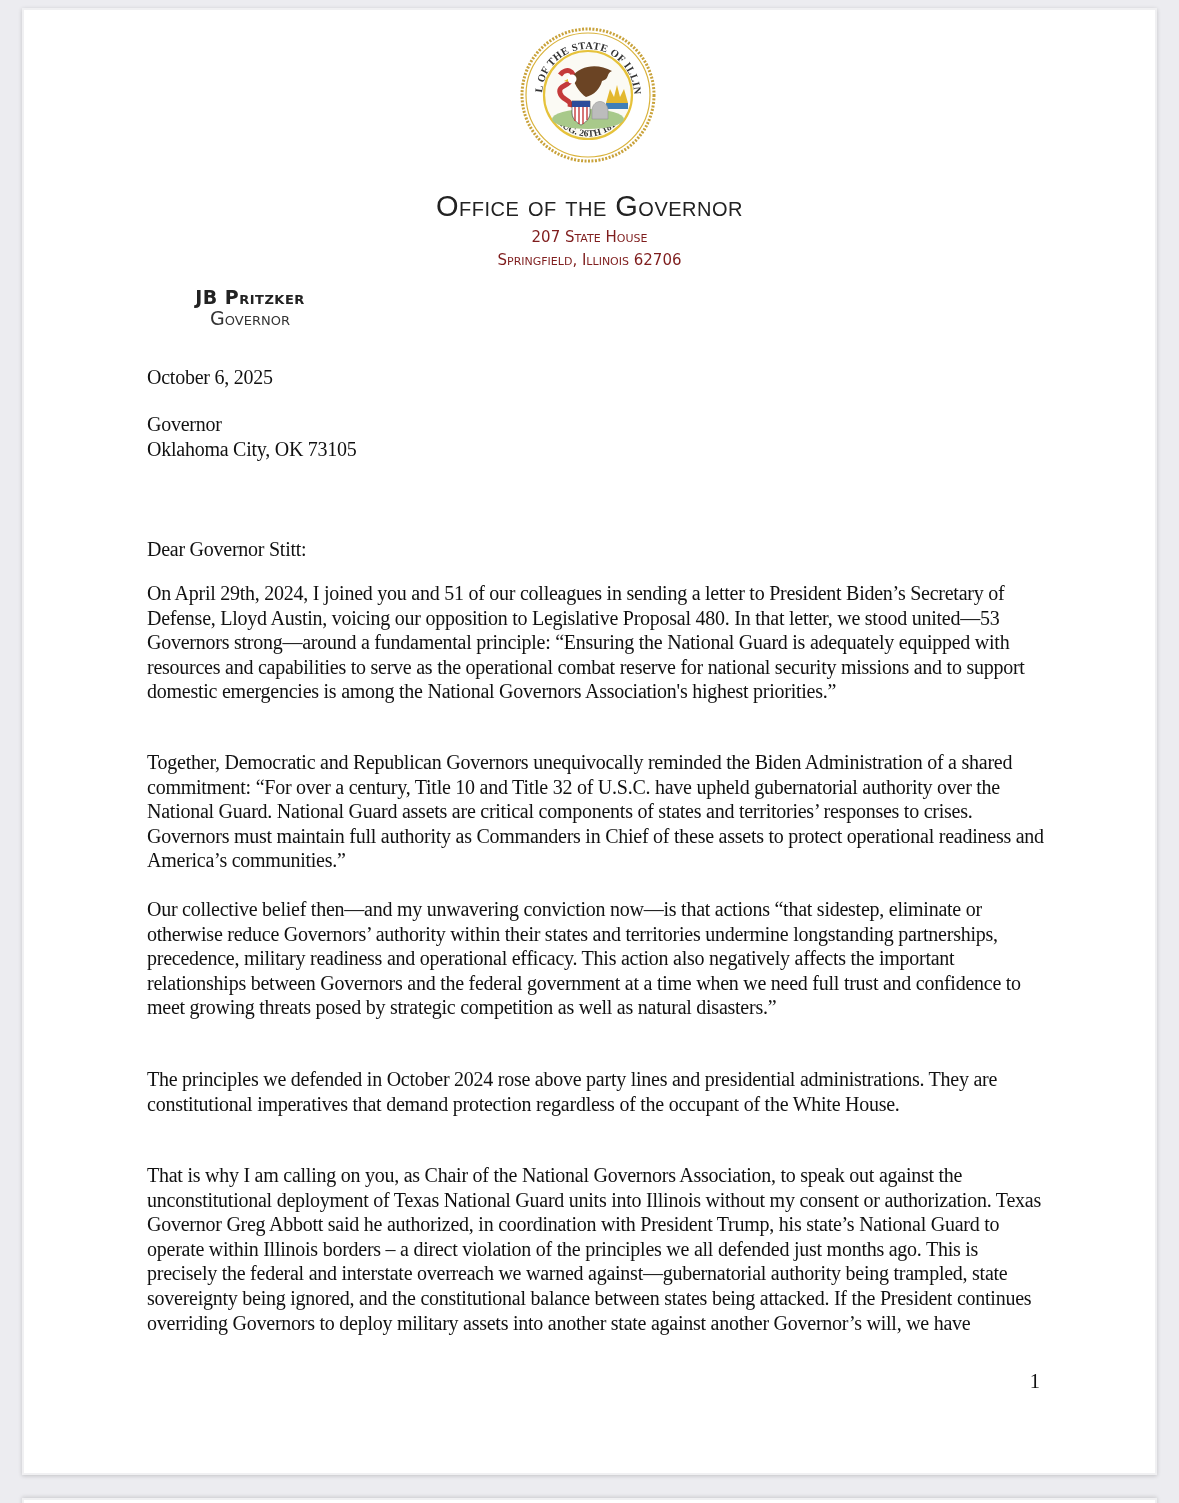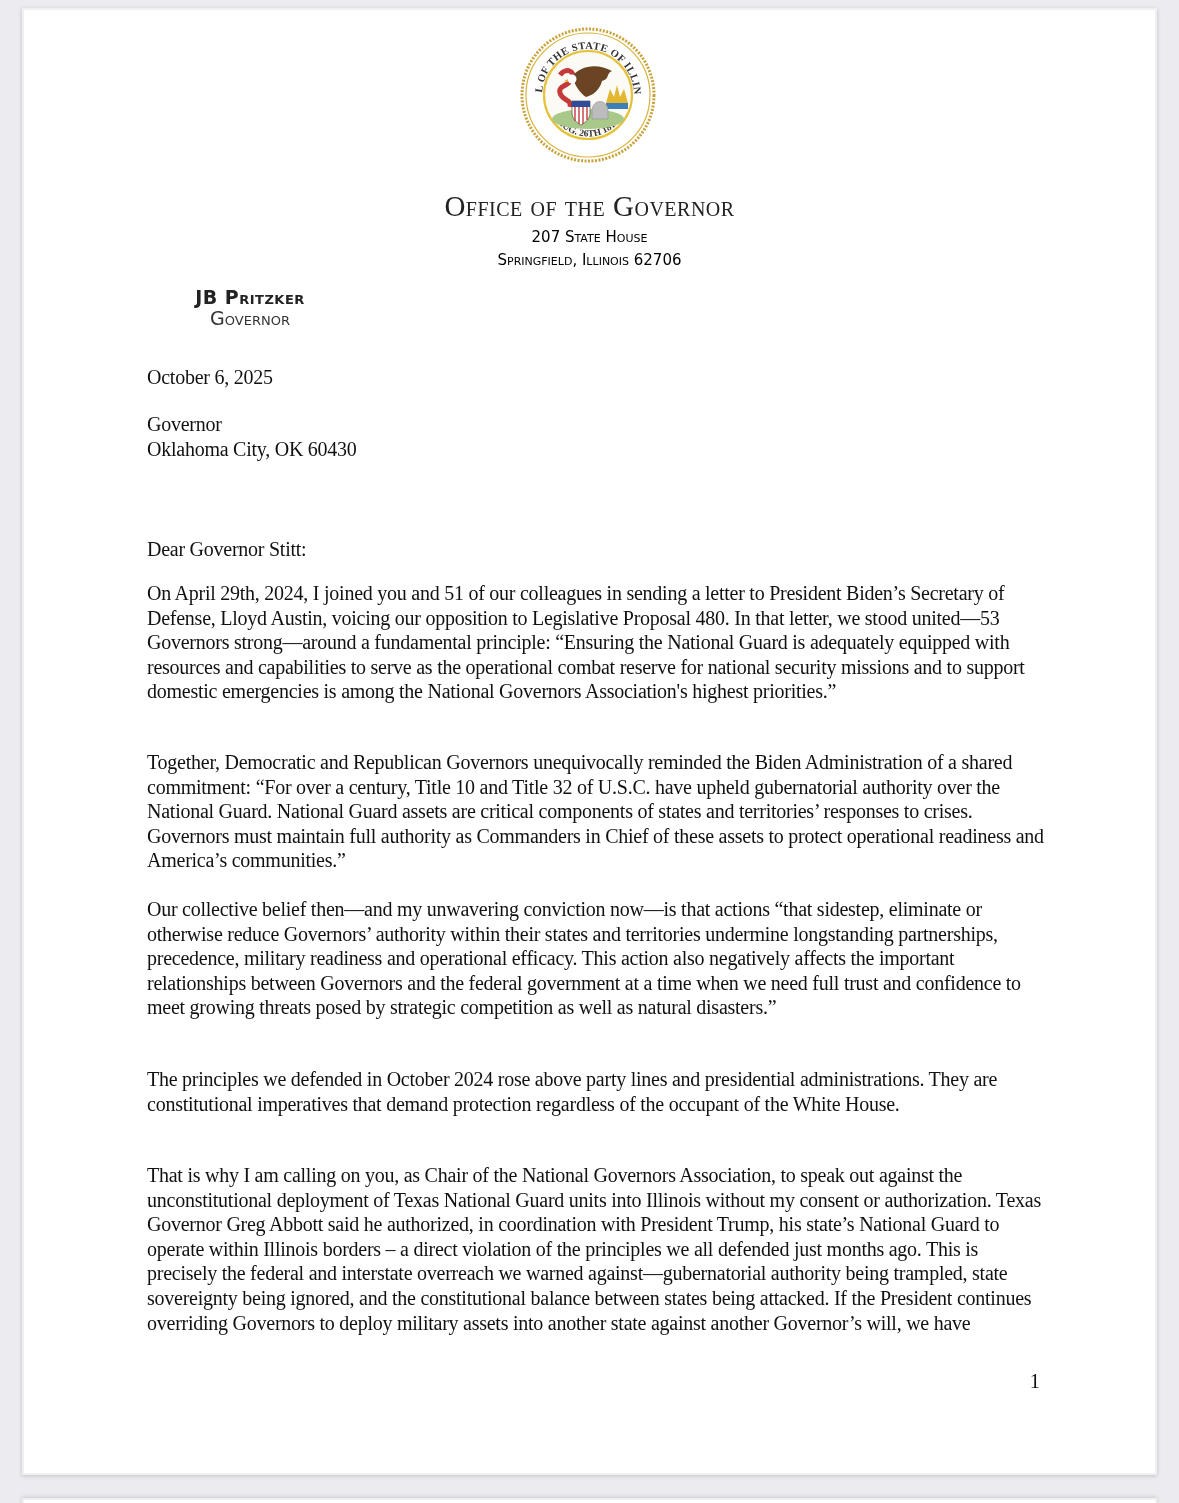--- a/index.html
+++ b/index.html
@@ -18,27 +18,27 @@
   .page2 {
     position:absolute; left:22px; top:1498px; width:1135px; height:40px;
     background:#ffffff; border:2px solid #f0f0f2; box-sizing:border-box;
     box-shadow:0 -1px 4px rgba(0,0,0,0.15);
   }
   .seal {
     position:absolute; left:520px; top:27px; width:136px; height:136px;
   }
   .office-title {
     position:absolute; left:0; width:1179px; top:190px; text-align:center;
-    font-family:Liberation Serif, serif; font-variant:small-caps;
+    font-family:Liberation Sans, sans-serif; font-variant:small-caps;
     font-size:29px; letter-spacing:0.5px; color:#222; font-weight:normal;
   }
   .addr {
     position:absolute; left:0; width:1179px; text-align:center;
     font-family:"DejaVu Sans", sans-serif; font-variant:small-caps;
-    font-size:15px; color:#000000;
+    font-size:15px; color:#7f1d1d;
   }
   .gov-name {
     position:absolute; left:150px; width:200px; top:286px; text-align:center;
     font-family:"DejaVu Sans", sans-serif; font-variant:small-caps;
     font-weight:bold; font-size:19px; color:#222; letter-spacing:0.5px;
   }
   .gov-title {
     position:absolute; left:150px; width:200px; top:307px; text-align:center;
     font-family:"DejaVu Sans", sans-serif; font-variant:small-caps;
     font-size:19px; color:#333;
@@ -110,21 +110,21 @@
 <div class="addr" style="top:228px;">207 State House</div>
 <div class="addr" style="top:251px;">Springfield, Illinois 62706</div>
 
 <div class="gov-name">JB Pritzker</div>
 <div class="gov-title">Governor</div>
 
 <div class="body-text date">October 6, 2025</div>
 
 <div class="body-text recipient">
   <p>Governor</p>
-  <p>Oklahoma City, OK 60430</p>
+  <p>Oklahoma City, OK 73105</p>
 </div>
 
 <div class="body-text salutation">Dear Governor Stitt:</div>
 
 <div class="body-text para1">On April 29th, 2024, I joined you and 51 of our colleagues in sending a letter to President Biden’s Secretary of Defense, Lloyd Austin, voicing our opposition to Legislative Proposal 480. In that letter, we stood united—53 Governors strong—around a fundamental principle: “Ensuring the National Guard is adequately equipped with resources and capabilities to serve as the operational combat reserve for national security missions and to support domestic emergencies is among the National Governors Association's highest priorities.”</div>
 <div class="body-text para2">Together, Democratic and Republican Governors unequivocally reminded the Biden Administration of a shared commitment: “For over a century, Title 10 and Title 32 of U.S.C. have upheld gubernatorial authority over the National Guard. National Guard assets are critical components of states and territories’ responses to crises. Governors must maintain full authority as Commanders in Chief of these assets to protect operational readiness and America’s communities.”</div>
 <div class="body-text para3">Our collective belief then—and my unwavering conviction now—is that actions “that sidestep, eliminate or otherwise reduce Governors’ authority within their states and territories undermine longstanding partnerships, precedence, military readiness and operational efficacy. This action also negatively affects the important relationships between Governors and the federal government at a time when we need full trust and confidence to meet growing threats posed by strategic competition as well as natural disasters.”</div>
 <div class="body-text para4">The principles we defended in October 2024 rose above party lines and presidential administrations. They are constitutional imperatives that demand protection regardless of the occupant of the White House.</div>
 <div class="body-text para5">That is why I am calling on you, as Chair of the National Governors Association, to speak out against the unconstitutional deployment of Texas National Guard units into Illinois without my consent or authorization. Texas Governor Greg Abbott said he authorized, in coordination with President Trump, his state’s National Guard to operate within Illinois borders – a direct violation of the principles we all defended just months ago. This is precisely the federal and interstate overreach we warned against—gubernatorial authority being trampled, state sovereignty being ignored, and the constitutional balance between states being attacked. If the President continues overriding Governors to deploy military assets into another state against another Governor’s will, we have</div>
 

